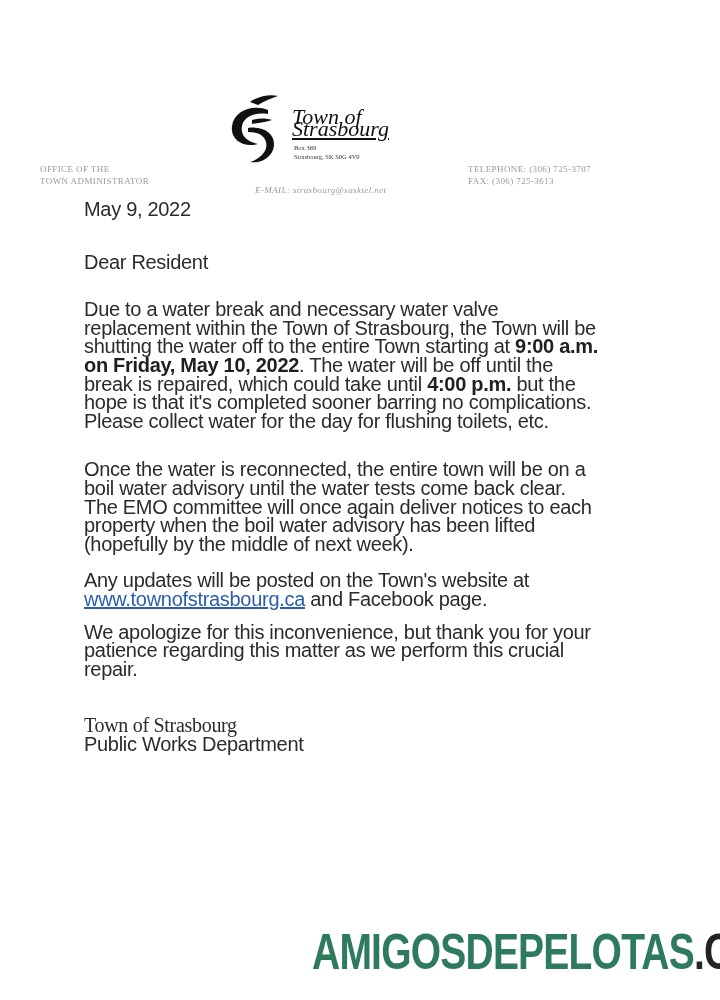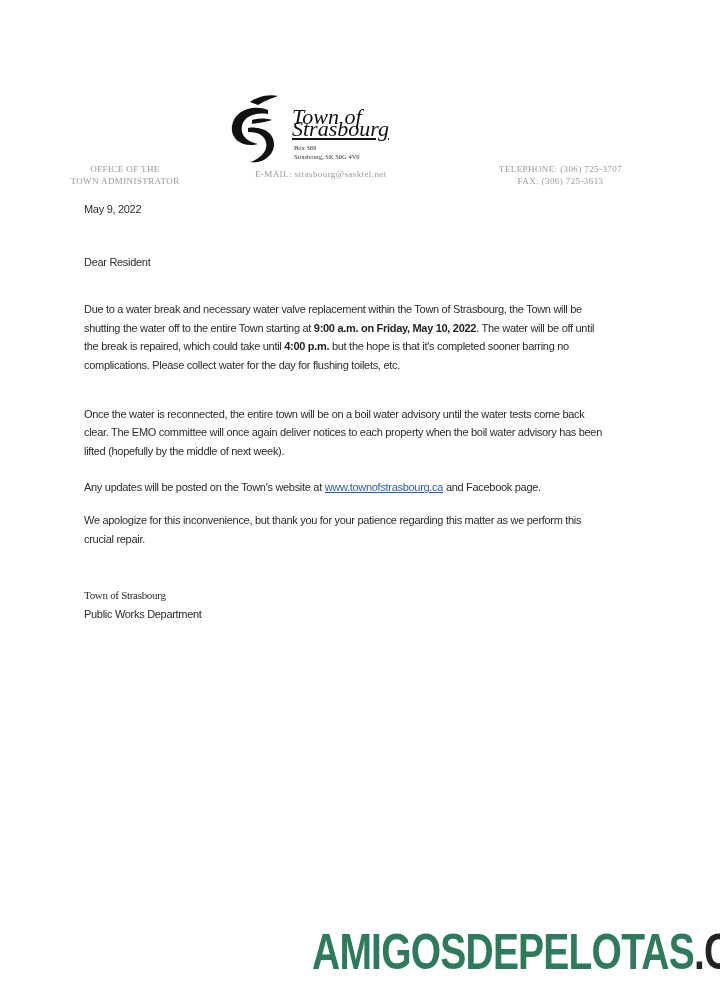--- a/index.html
+++ b/index.html
@@ -5,26 +5,26 @@
   html, body { margin: 0; padding: 0; background: #ffffff; }
   body { width: 720px; height: 1000px; position: relative; overflow: hidden; font-family: "Liberation Sans", sans-serif; color: #2a2a2a; }
 
   .logo { position: absolute; left: 228px; top: 92px; width: 240px; height: 80px; }
   .logo-mark { position: absolute; left: 0; top: 0; width: 60px; height: 76px; }
   .logo-town { position: absolute; left: 64px; top: 12px; font-family: "Liberation Serif", serif; font-style: italic; font-size: 22px; color: #111; white-space: nowrap; }
   .logo-name { position: absolute; left: 64px; top: 24px; font-family: "Liberation Serif", serif; font-style: italic; font-size: 22px; color: #111; white-space: nowrap; text-decoration: underline; }
   .logo-box { position: absolute; left: 66px; top: 52px; font-family: "Liberation Serif", serif; font-size: 6.5px; color: #333; white-space: nowrap; }
   .logo-addr { position: absolute; left: 66px; top: 61px; font-family: "Liberation Serif", serif; font-size: 6.5px; color: #333; white-space: nowrap; }
 
-  .hdr-small { position: absolute; font-family: "Liberation Serif", serif; font-size: 9px; color: #999; letter-spacing: 0.4px; white-space: nowrap; line-height: 12px; text-align: center; }
+  .hdr-small { position: absolute; font-family: "Liberation Serif", serif; font-size: 9px; color: #999; letter-spacing: 0.4px; white-space: nowrap; line-height: 12px; text-align: left; }
   .hdr-left { left: 40px; top: 163px; width: 170px; }
-  .hdr-mid { left: 255px; top: 168px; }
+  .hdr-mid { left: 255px; top: 184px; font-style: italic; }
   .hdr-right { left: 468px; top: 163px; width: 185px; }
 
-  .letter { position: absolute; left: 84px; top: 200px; width: 520px; font-size: 11px; line-height: 18.6px; color: #2b2b2b; letter-spacing: -0.3px; }
+  .letter { position: absolute; left: 84px; top: 200px; width: 520px; font-size: 20px; line-height: 18.6px; color: #2b2b2b; letter-spacing: -0.3px; }
   .letter p { margin: 0; }
   .date { margin-top: 0 !important; }
   .salutation { margin-top: 34px !important; }
   .p1 { margin-top: 29px !important; }
   .p2 { margin-top: 30px !important; }
   .p3 { margin-top: 18px !important; }
   .p4 { margin-top: 14px !important; }
   .sig { margin-top: 38px !important; font-family: Liberation Serif, serif; }
   b { font-weight: bold; color: #1f1f1f; text-align: center; }
   a.link { color: #2a5db0; text-decoration: underline; text-align: center; }

